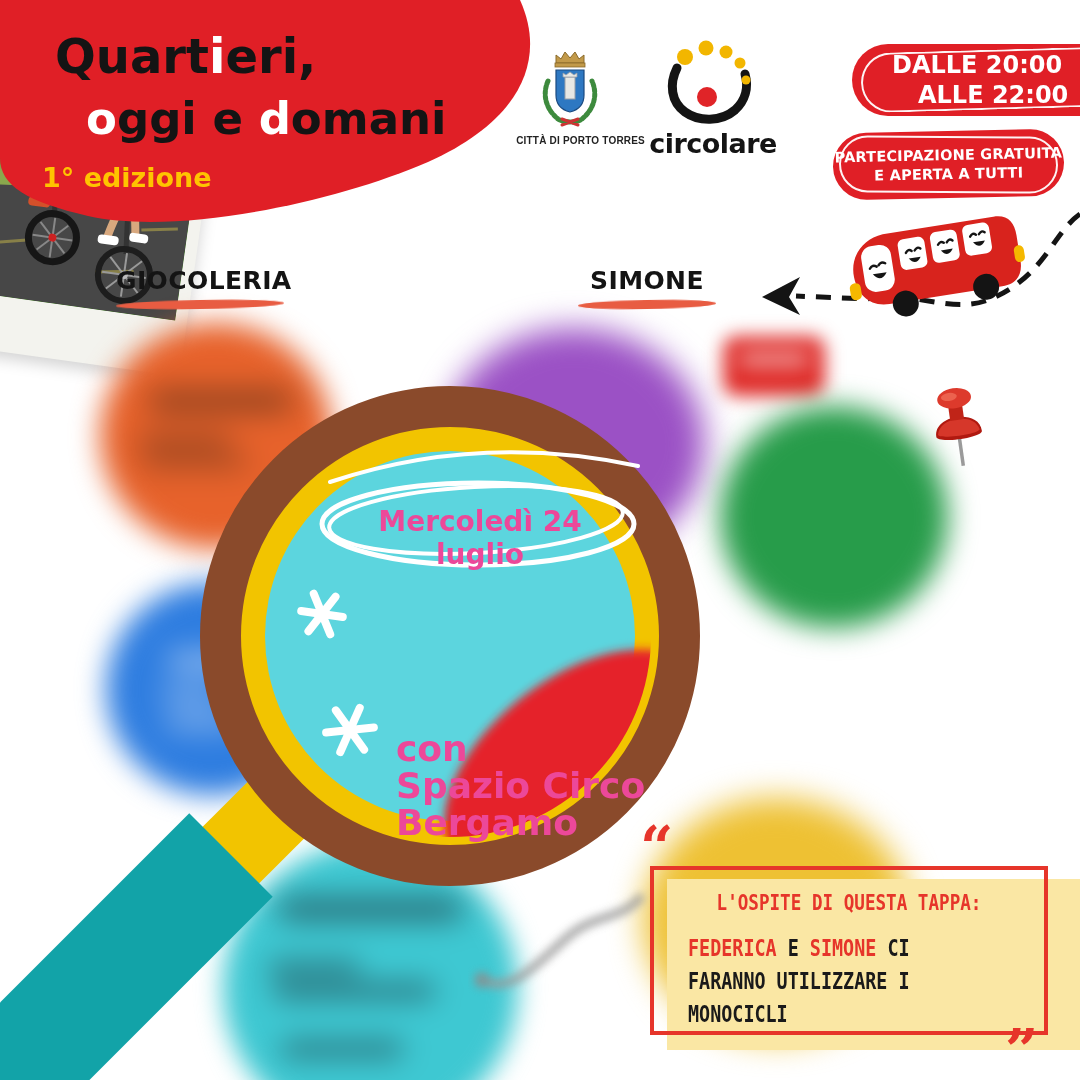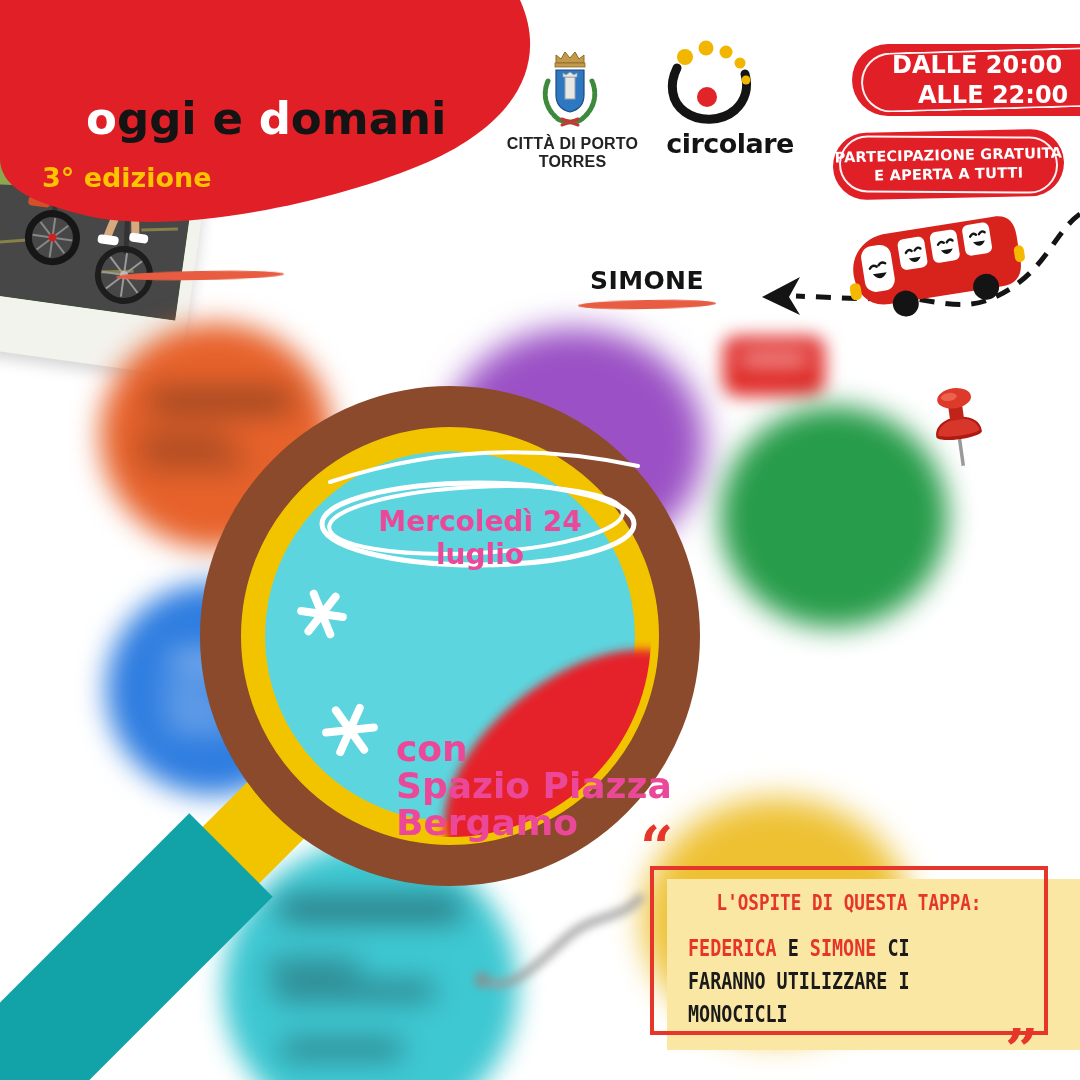--- a/index.html
+++ b/index.html
@@ -20,25 +20,25 @@
 
   
   #header-blob{left:0;top:0;width:560px;height:240px;z-index:4;}
   #title-line1{left:55px;top:28px;font-size:48px;font-weight:800;color:#141414;letter-spacing:0;z-index:5;}
   #title-line2{left:86px;top:92px;font-size:45px;font-weight:800;color:#141414;z-index:5;}
   .white-letter{color:#ffffff;}
   #edition{left:42px;top:162px;font-size:27px;font-weight:800;color:#FFC400;z-index:5;}
 
   
   #crest{left:534px;top:47px;z-index:4;}
-  #crest-caption{left:500px;top:135px;width:145px;text-align:center;font-size:16px;font-weight:800;
+  #crest-caption{left:500px;top:135px;width:145px;text-align:right;font-size:10px;font-weight:800;
                  color:#222;letter-spacing:.2px;z-index:4;font-family:"Liberation Sans",sans-serif;}
   #circolare-logo{left:655px;top:40px;z-index:4;}
   #circolare-label{left:648px;top:128px;width:130px;text-align:center;font-size:27px;font-weight:800;
-                   color:#141414;letter-spacing:-.5px;z-index:4;margin-left:17px;}
+                   color:#141414;letter-spacing:-.5px;z-index:4;}
 
   
   .badge{position:absolute;background:#E01F26;color:#fff;font-weight:800;z-index:4;}
   .badge::after{content:"";position:absolute;border:2.5px solid rgba(255,255,255,.95);}
   #badge-time{left:852px;top:44px;width:240px;height:72px;border-radius:38px 0 0 38px;
               display:flex;flex-direction:column;justify-content:center;padding-left:26px;box-sizing:border-box;}
   #badge-time::after{left:9px;right:-6px;top:6px;bottom:6px;border-right:none;border-radius:30px 0 0 30px;transform:rotate(-1.6deg);}
   #badge-time .l1{font-size:24px;line-height:30px;margin-left:14px;}
   #badge-time .l2{font-size:24px;line-height:30px;margin-left:40px;}
   #badge-part{left:833px;top:131px;width:231px;height:67px;border-radius:34px;transform:rotate(-1.2deg);
@@ -252,31 +252,34 @@
         <line x1="-24" y1="0" x2="24" y2="0"></line>
           <line x1="-12" y1="-21" x2="12" y2="21"></line>
           <line x1="12" y1="-21" x2="-12" y2="21"></line>
       </g>
     </g>
   </svg>
 
   <div class="lens-text" id="lens-date">Mercoledì 24 luglio</div>
   <div class="lens-text" id="lens-host">
     <span>con</span><br>
-    <span>Spazio Piazza</span><br>
+    <span>Spazio Circo</span><br>
     <span>Bergamo</span>
   </div>
 
   <svg id="header-blob" class="abs" width="560" height="240" viewBox="0 0 560 240">
     <path d="M0,0 L520,0 C548,62 518,122 428,162 C336,202 178,236 88,216 C28,202 0,186 0,158 Z" fill="#E01F26"></path>
   </svg>
+  <div class="abs" id="title-line1">
+    <span>Quart</span><span class="white-letter">i</span><span>eri,</span>
+  </div>
   <div class="abs" id="title-line2">
     <span class="white-letter">o</span><span>ggi e </span><span class="white-letter">d</span><span>omani</span>
   </div>
-  <div class="abs" id="edition">3° edizione</div>
+  <div class="abs" id="edition">1° edizione</div>
 
   <svg id="crest" class="abs" width="76" height="90" viewBox="0 0 76 90">
     <path d="M22,16 L22,8 L27,12 L31,5 L36,11 L41,5 L45,12 L50,8 L50,16 Z" fill="#c29a4a" stroke="#8a6a2a" stroke-width="1"></path>
     <rect x="21" y="16" width="30" height="4" fill="#c29a4a" stroke="#8a6a2a" stroke-width=".8"></rect>
     <path d="M22,23 L50,23 L50,48 C50,58 44,63 36,65 C28,63 22,58 22,48 Z" fill="#2e78c2" stroke="#1a4a80" stroke-width="1.2"></path>
     <rect x="31" y="30" width="10" height="22" fill="#e8e8e4" stroke="#9aa0a8" stroke-width="1"></rect>
     <path d="M29,30 L43,30 L43,26 L40,28 L36,25 L32,28 L29,26 Z" fill="#e8e8e4" stroke="#9aa0a8" stroke-width=".8"></path>
     <path d="M14,34 C8,48 12,62 24,72 C30,76 42,76 48,72 C60,62 64,48 58,34" fill="none" stroke="#3d8a3d" stroke-width="5" stroke-dasharray="3 2.2" stroke-linecap="round"></path>
     <path d="M28,72 L44,78 M44,72 L28,78" stroke="#c33" stroke-width="3" stroke-linecap="round"></path>
   </svg>
@@ -328,20 +331,21 @@
           <path d="M228,42 q6,9 12,0 z"></path>
       </g>
       <circle cx="152" cy="92" r="13" fill="#141414"></circle>
       <circle cx="234" cy="88" r="13" fill="#141414"></circle>
       <rect x="99" y="64" width="11" height="17" rx="5" fill="#F5B800"></rect>
       <rect x="267" y="52" width="10" height="17" rx="5" fill="#F5B800"></rect>
     </g>
   </svg>
 
   <div class="cat" id="cat-1">
+    <span class="lbl">GIOCOLERIA</span>
     <span class="brush"></span>
   </div>
   <div class="cat" id="cat-3">
     <span class="lbl">SIMONE</span>
     <span class="brush"></span>
   </div>
 
   <div class="abs quote-mark" id="quote-open">“</div>
   <div class="abs" id="guest-fill"></div>
   <div class="abs" id="guest-border"></div>

